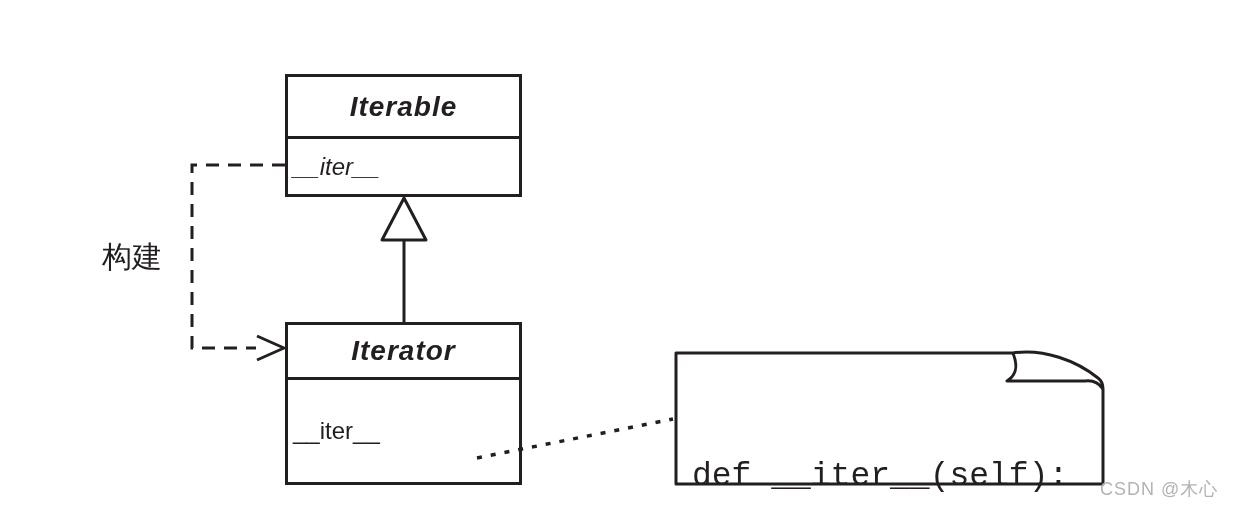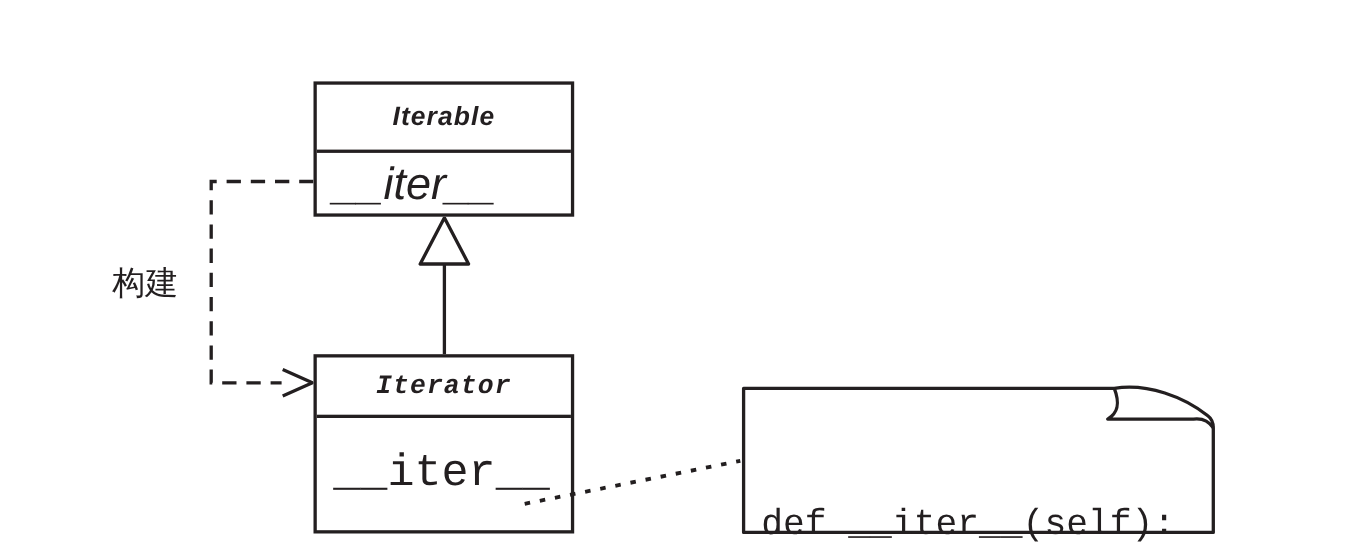--- a/index.html
+++ b/index.html
@@ -24,43 +24,43 @@
 
   .class-box {
     position: absolute;
     box-sizing: border-box;
     background: #ffffff;
     border: 3px solid #231f20;
     display: flex;
     flex-direction: column;
   }
   #iterable-box { left: 285px; top: 74px; width: 237px; height: 123px; }
-  #iterator-box { left: 285px; top: 322px; width: 237px; height: 163px; font-family: Liberation Mono, monospace; }
+  #iterator-box { left: 285px; top: 322px; width: 237px; height: 163px; }
 
   .class-title {
     box-sizing: content-box;
     border-bottom: 3px solid #231f20;
     display: flex;
     align-items: center;
     justify-content: center;
     font-weight: bold;
     font-style: italic;
-    font-size: 24px;
+    font-size: 28px;
     letter-spacing: 1px;
   }
   #iterable-box .class-title { height: 59px; }
   #iterator-box .class-title { height: 52px; }
 
   .class-methods {
     flex: 1;
     display: flex;
     flex-direction: column;
     justify-content: center;
-    padding-left: 15px;
-    font-size: 41px;
+    padding-left: 5px;
+    font-size: 24px;
     line-height: 40px;
   }
   .method.abstract { font-style: italic; }
 
   .dependency-label {
     position: absolute;
     left: 102px;
     top: 237px;
     font-size: 30px;
     font-family: "Liberation Sans", sans-serif;
@@ -121,14 +121,15 @@
 
   <div class="note-code">
     <div class="code-line">def __iter__(self):</div>
     
   </div>
 
   <svg class="layer" width="1239" height="507" viewBox="0 0 1239 507">
     <path class="stroke dotted" d="M477 458 L673 419"></path>
   </svg>
 
+  <div class="watermark">CSDN @木心</div>
 
 </div>
 
 </body></html>

